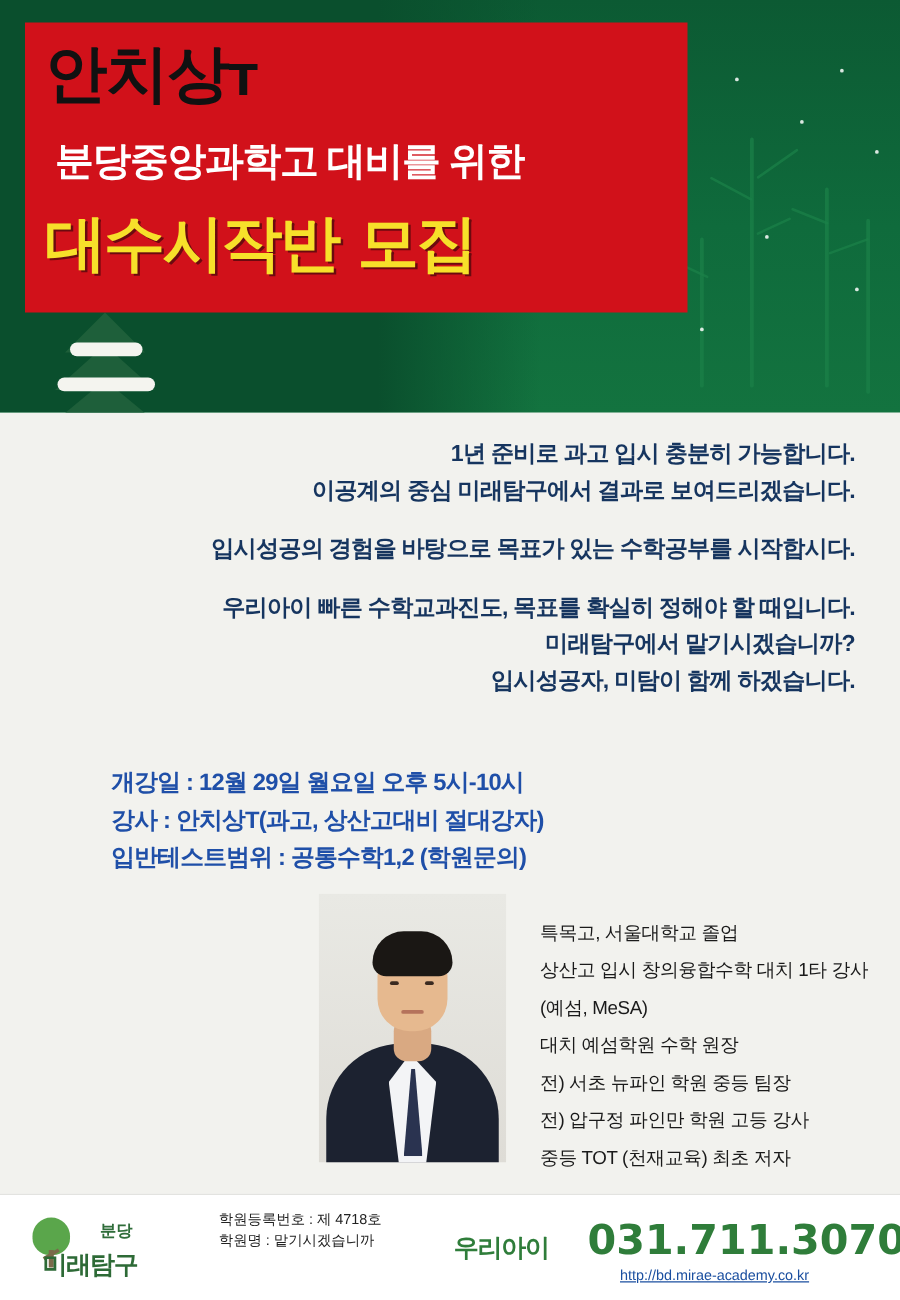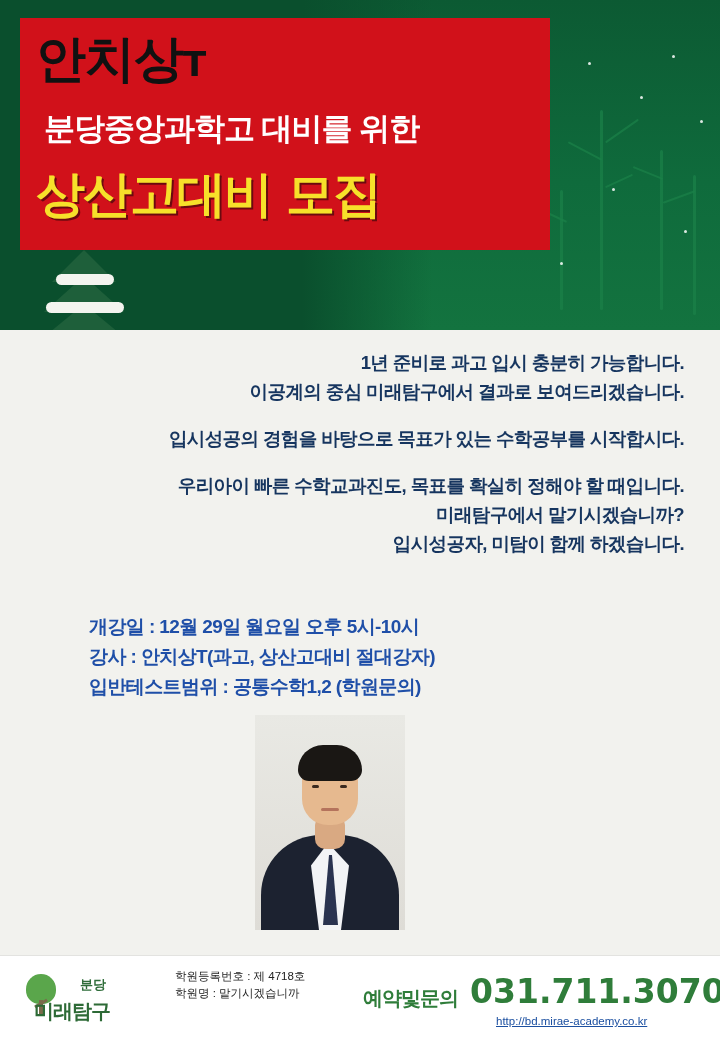--- a/index.html
+++ b/index.html
@@ -209,21 +209,21 @@
       <div class="lyr" style="top:54px;left:0px;border-left-width:46px;border-right-width:46px;border-bottom-width:38px;"></div>
       <div class="snow" style="left:18px;top:24px;width:58px;"></div>
       <div class="snow" style="left:8px;top:52px;width:78px;"></div>
 
     </div>
   </div>
 
   <div class="banner"></div>
   <div class="ttl1"><span>안치상</span><span class="t-small">T</span></div>
   <div class="ttl2">분당중앙과학고 대비를 위한</div>
-  <div class="ttl3">상산고대비 모집</div>
+  <div class="ttl3">대수시작반 모집</div>
 
   <div class="body-copy">
     <div class="line">1년 준비로 과고 입시 충분히 가능합니다.</div>
     <div class="line">이공계의 중심 미래탐구에서 결과로 보여드리겠습니다.</div>
     <div class="gap"></div>
     <div class="line">입시성공의 경험을 바탕으로 목표가 있는 수학공부를 시작합시다.</div>
     <div class="gap"></div>
     <div class="line">우리아이 빠른 수학교과진도, 목표를 확실히 정해야 할 때입니다.</div>
     <div class="line">미래탐구에서 맡기시겠습니까?</div>
     <div class="line">입시성공자, 미탐이 함께 하겠습니다.</div>
@@ -241,35 +241,44 @@
     <div class="ph-shirt"></div>
     <div class="ph-tie"></div>
     <div class="ph-neck"></div>
     <div class="ph-face"></div>
     <div class="ph-hair"></div>
     <div class="ph-eye" style="left:57px;"></div>
     <div class="ph-eye" style="left:85px;"></div>
     <div class="ph-mouth"></div>
   </div>
 
+  <div class="creds">
+    <div class="cred">특목고, 서울대학교 졸업</div>
+    <div class="cred">상산고 입시 창의융합수학 대치 1타 강사</div>
+    <div class="cred"> (예섬, MeSA)</div>
+    <div class="cred">대치 예섬학원  수학 원장</div>
+    <div class="cred">전) 서초 뉴파인 학원 중등 팀장</div>
+    <div class="cred">전) 압구정 파인만 학원 고등 강사</div>
+    <div class="cred">중등 TOT (천재교육) 최초 저자</div>
+  </div>
 
   <div class="footer">
     <div class="footer-rule"></div>
   </div>
 
   <div class="logo">
     <div class="logo-tree-top"></div>
     <div class="logo-trunk"></div>
     <div class="logo-branch"></div>
     <div class="logo-bundang">분당</div>
     <div class="logo-name">미래탐구</div>
   </div>
 
   <div class="reg">
     <div>학원등록번호 : 제 4718호</div>
     <div>학원명 : 맡기시겠습니까</div>
   </div>
 
-  <div class="call-label">예약및문의</div>
+  <div class="call-label">우리아이</div>
   <div class="call-num">031.711.3070</div>
   <div class="site">http://bd.mirae-academy.co.kr</div>
 
 </div>
 
 </body></html>

